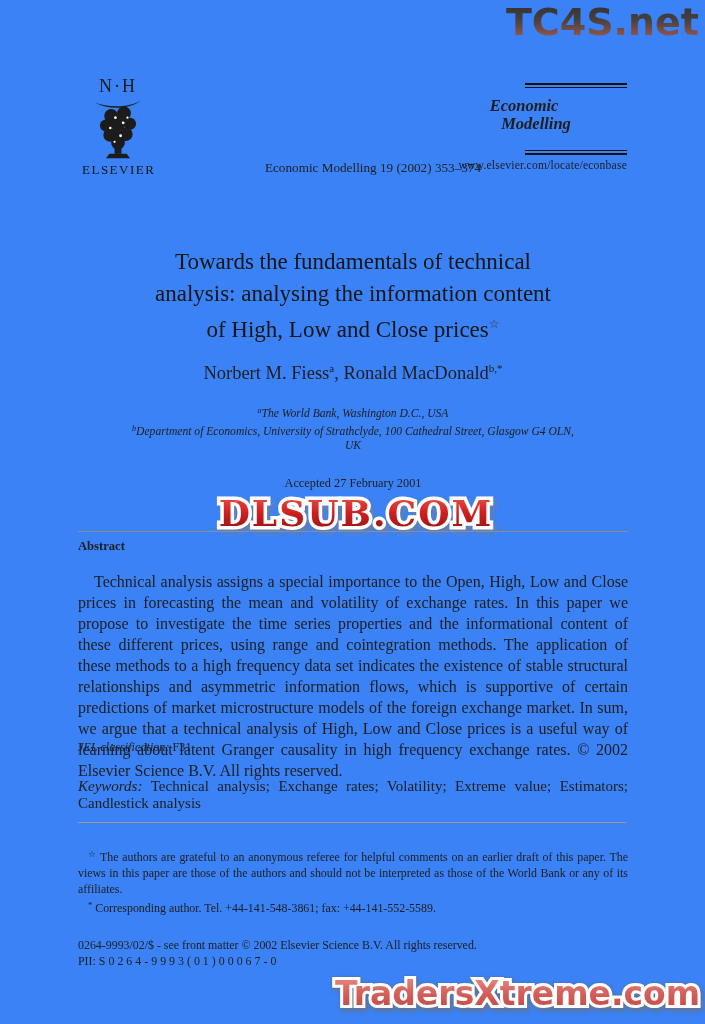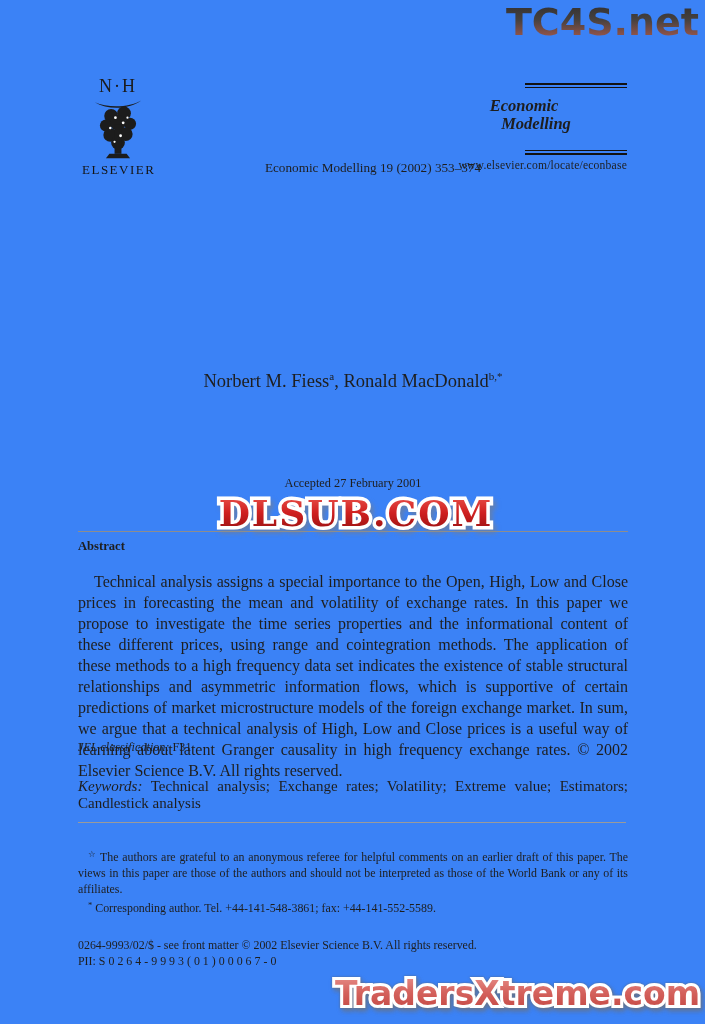--- a/index.html
+++ b/index.html
@@ -63,21 +63,21 @@
   .jname .l1 { padding-right:26px; }
   .jname .l2 { padding-right:2px; }
   .rule-b { margin-left:auto; margin-top:17px; width:102px; height:5px; border-top:1px solid #121212; border-bottom:2.5px solid #121212; }
   .jurl { font-size:11.6px; margin-top:4px; letter-spacing:0.2px; }
 
   
   .title { position:absolute; left:60px; top:246px; width:586px; text-align:center;
            font-size:23px; line-height:31.5px; color:#161616; }
   .title sup { font-size:12px; vertical-align:9px; color:#333; }
 
-  .authors { position:absolute; left:78px; top:370px; width:550px; text-align:center; font-size:18.5px; }
+  .authors { position:absolute; left:78px; top:362px; width:550px; text-align:center; font-size:18.5px; }
   .authors sup { font-size:11px; vertical-align:7px; }
 
   .affil { position:absolute; left:78px; top:404px; width:550px; text-align:center;
            font-size:11.6px; font-style:italic; line-height:14.6px; }
   .affil sup { font-size:8px; vertical-align:4px; }
 
   .accepted { position:absolute; left:78px; top:476px; width:550px; text-align:center; font-size:12.3px; }
 
   
   .hr1 { position:absolute; left:78px; top:531px; width:550px; height:1px; background:#8d8d8d; }
@@ -142,23 +142,33 @@
   <div class="masthead">
     <div class="rule-a"></div>
     <div class="jname">
       <div class="l1">Economic</div>
       <div class="l2">Modelling</div>
     </div>
     <div class="rule-b"></div>
     <div class="jurl">www.elsevier.com/locate/econbase</div>
   </div>
 
+  <div class="title">
+    <span>Towards the fundamentals of technical</span><br>
+    <span>analysis: analysing the information content</span><br>
+    <span>of High, Low and Close prices</span><sup>☆</sup>
+  </div>
 
   <div class="authors"><span>Norbert M. Fiess</span><sup>a</sup><span>, </span><span>Ronald MacDonald</span><sup>b,*</sup></div>
 
+  <div class="affil">
+    <div><sup>a</sup><span>The World Bank, Washington D.C., USA</span></div>
+    <div><sup>b</sup><span>Department of Economics, University of Strathclyde, 100 Cathedral Street, Glasgow G4 OLN,</span></div>
+    <div><span>UK</span></div>
+  </div>
 
   <div class="accepted">Accepted 27 February 2001</div>
 
   <div class="wm wm-badge wm-mid">
     <span class="stroke" aria-hidden="true">DLSUB.COM</span>
     <span class="fill">DLSUB.COM</span>
   </div>
 
   <div class="hr1"></div>
 

